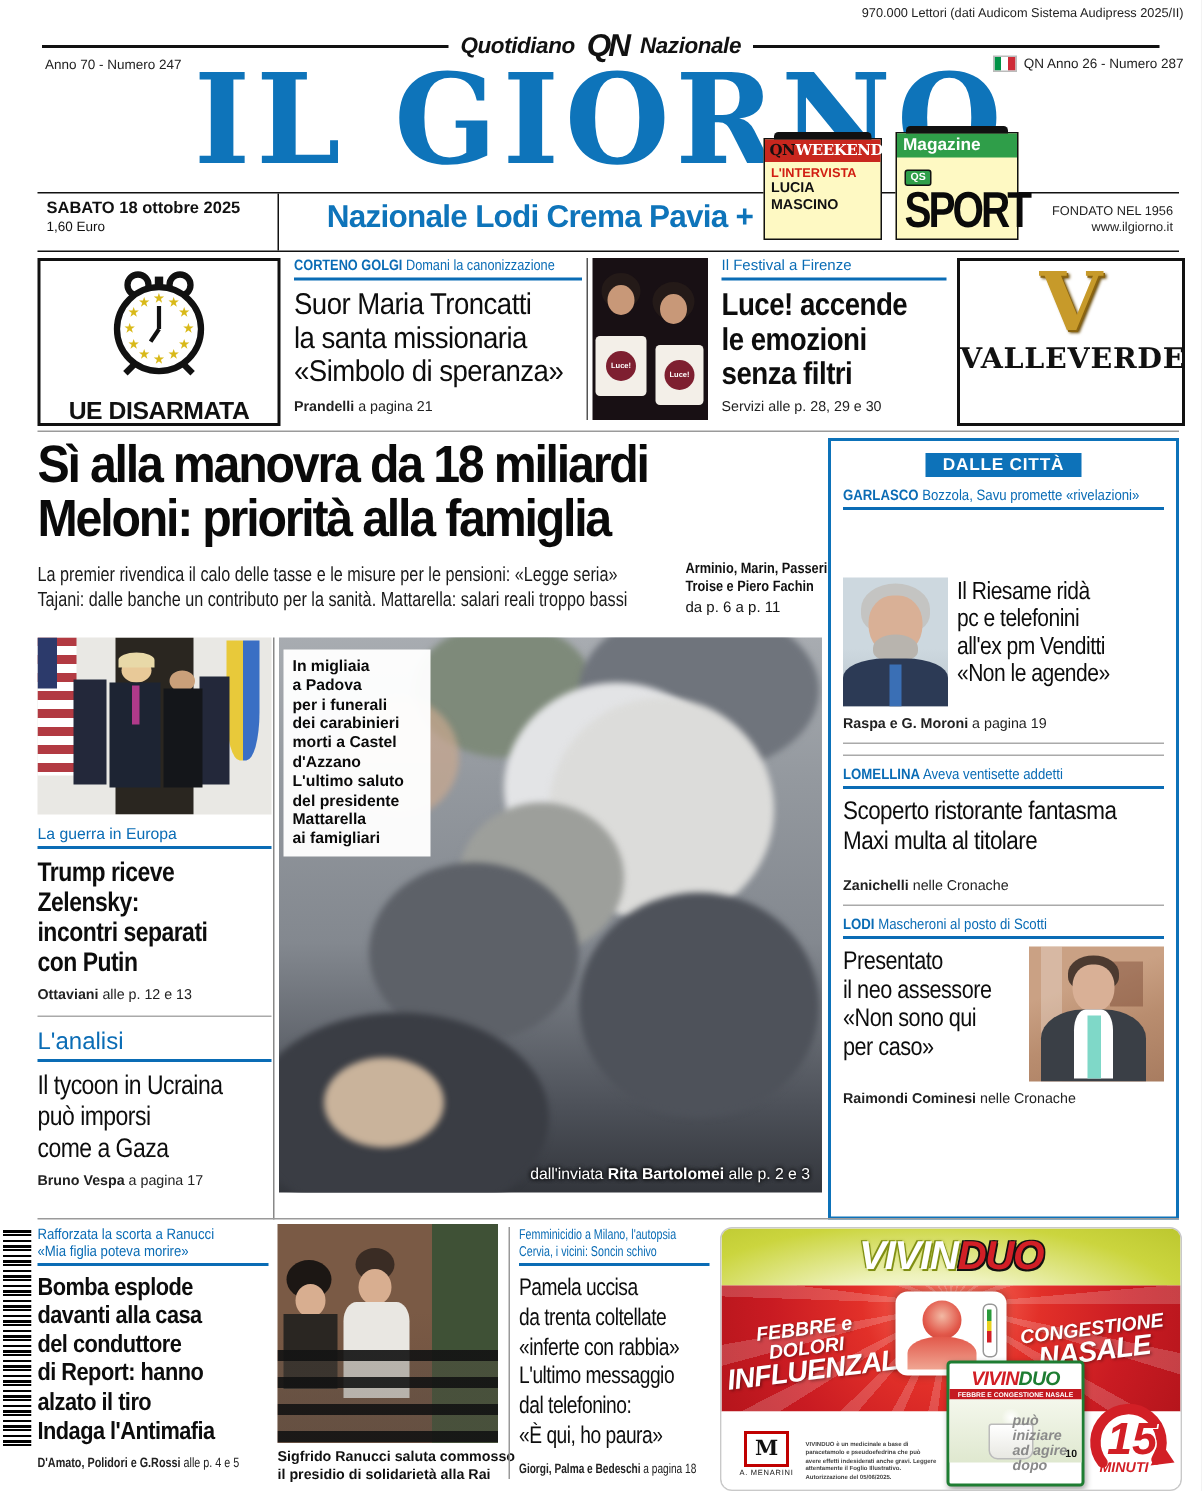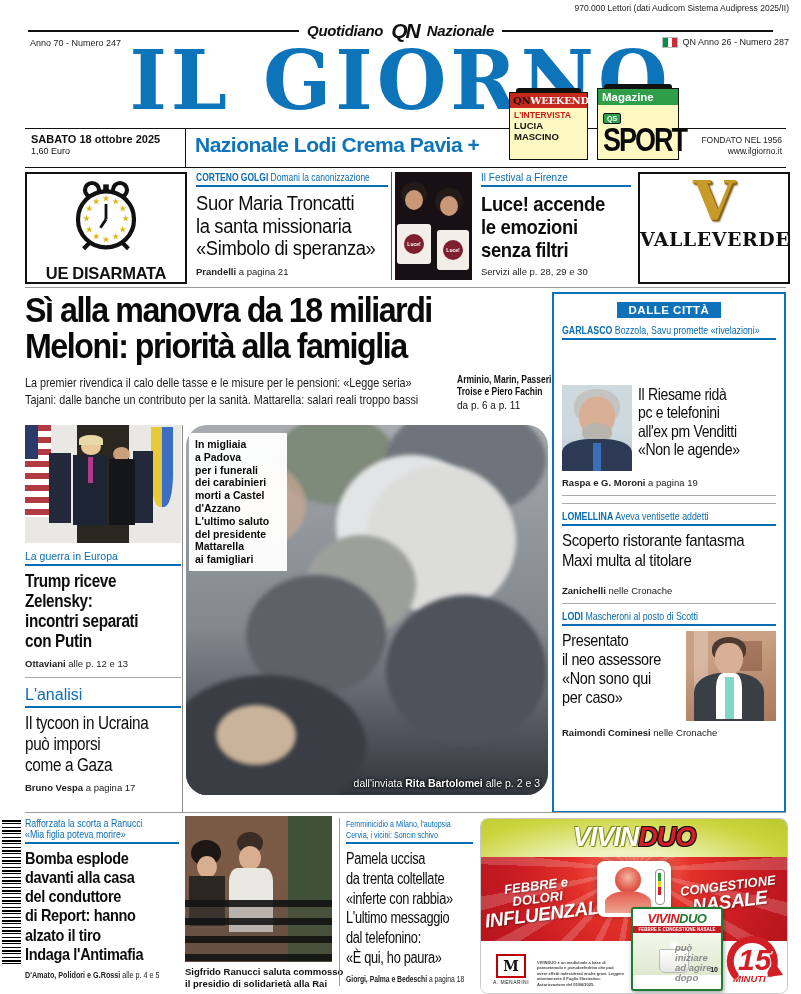--- a/index.html
+++ b/index.html
@@ -45,21 +45,21 @@
      padding:1px 3px;border:1px solid #111;border-radius:2px;}
   .sport{font-size:27px;font-weight:bold;letter-spacing:-2px;line-height:.95;color:#0a0a0a;
      transform:scaleY(1.25);transform-origin:left top;}
 
   
   .strip{position:absolute;top:128px;left:25px;width:761px;height:38px;
      border-top:1.5px solid #111;border-bottom:1.5px solid #111;}
   .strip .datecell{position:absolute;left:0;top:0;bottom:0;width:148px;border-right:1px solid #111;padding:4px 6px;}
   .strip .date{font-weight:bold;font-size:11px;}
   .strip .price{font-size:9px;margin-top:1px;}
-  .editions{position:absolute;left:170px;top:4px;width:330px;
+  .editions{position:absolute;left:170px;top:4px;width:330px;text-align:center;
      color:#0e74ba;font-weight:bold;font-size:21px;letter-spacing:-.5px;}
   .founded{position:absolute;right:4px;top:6px;text-align:right;font-size:8.5px;line-height:1.3;color:#222;}
 
   
   .kickwrap{border-bottom:2px solid #0a6cb5;padding-bottom:2px;margin-bottom:5px;overflow:hidden;}
   .kick{color:#0a6cb5;font-size:10px;white-space:pre;}
   .kick b{font-weight:bold;}
   .hl{color:#0d0d0d;letter-spacing:-.4px;}
   .hl-b{font-weight:bold;}
   .byline{font-size:9.5px;color:#222;white-space:pre;}
@@ -114,21 +114,21 @@
   .por-tie{position:absolute;background:#3a6fb5;}
 
   
   .leftcol{position:absolute;left:25px;top:425px;width:156px;}
   .ph-trump{position:relative;width:156px;height:118px;overflow:hidden;background:#e9e8e4;}
   .leftcol .hl{font-size:18px;line-height:1.12;}
   .lc-div{height:1px;background:#aaa;margin:8px 0;}
 
   
   .mainph{position:absolute;left:186px;top:425px;width:362px;height:370px;overflow:hidden;
-     background:linear-gradient(180deg,#a8acb1 0%,#94999f 25%,#83888f 55%,#4c5058 85%,#33363c 100%);border-radius:21px;}
+     background:linear-gradient(180deg,#a8acb1 0%,#94999f 25%,#83888f 55%,#4c5058 85%,#33363c 100%);}
   .blob{position:absolute;border-radius:50%;filter:blur(2px);}
   .cap-box{position:absolute;left:3px;top:8px;width:86px;background:rgba(255,255,255,.96);
      padding:5px 6px;font-weight:bold;font-size:10.5px;line-height:1.22;white-space:pre;color:#0a0a0a;}
   .abbr-title{position:absolute;left:0;right:0;bottom:58px;text-align:center;color:#fff;
      font-weight:bold;font-size:45px;letter-spacing:1px;
      text-shadow:-3px 0 0 #000,3px 0 0 #000,0 -3px 0 #000,0 3px 0 #000,-2px -2px 0 #000,2px 2px 0 #000,-2px 2px 0 #000,2px -2px 0 #000;}
   .abbr-credit{position:absolute;right:8px;bottom:6px;color:#fff;font-size:10.5px;
      text-shadow:0 0 3px #000,0 0 3px #000;}
   .abbr-credit .nm{font-weight:bold;}
 

